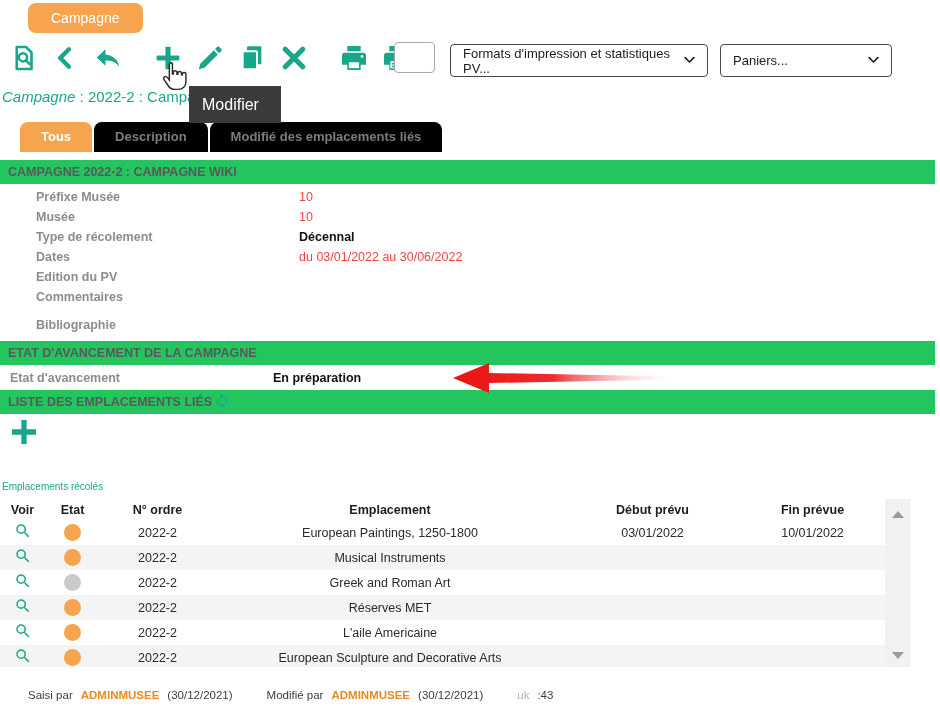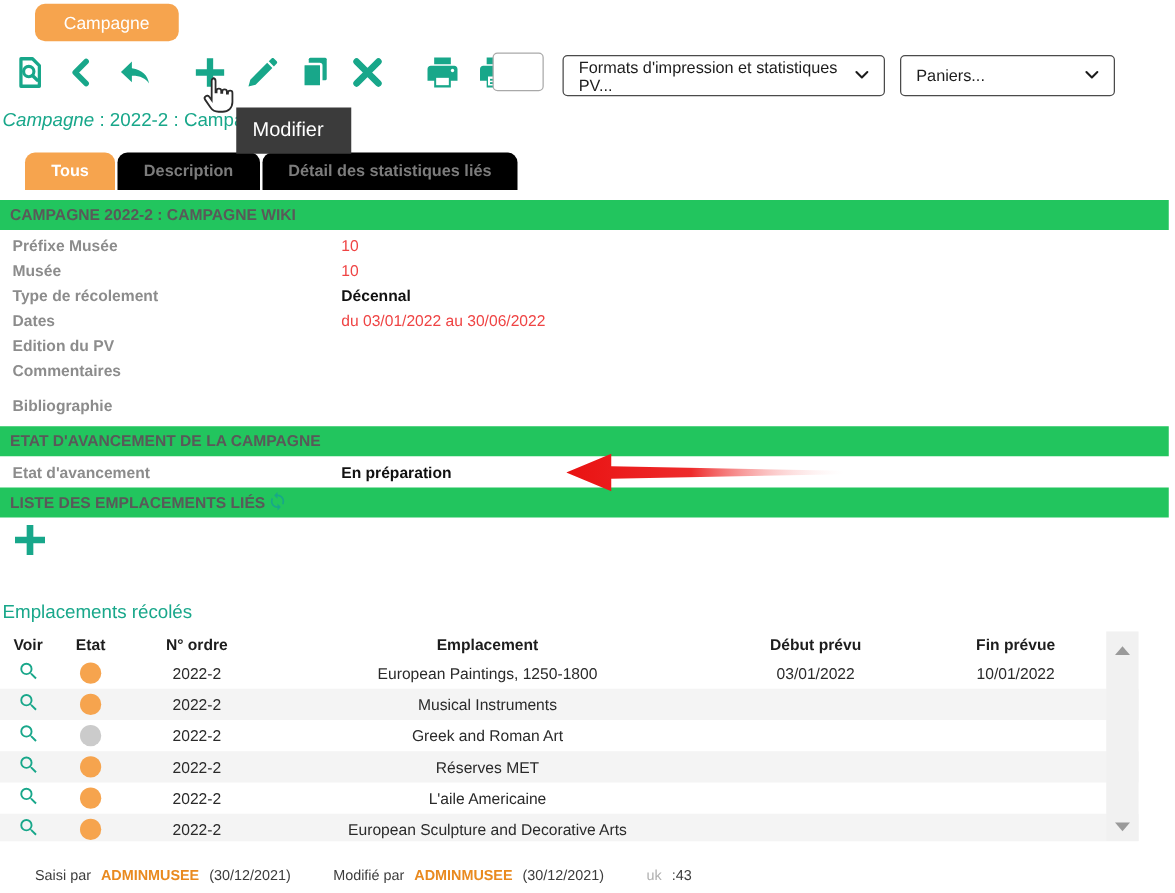--- a/index.html
+++ b/index.html
@@ -33,32 +33,32 @@
   .tab { height:30px; line-height:30px; padding:0 21px; font-size:13px; font-weight:bold;
     background:#000000; color:#7c7c7c; border-radius:8px 8px 0 0; cursor:pointer; }
   .tab.active { background:#F6A44E; color:#fff; }
 
   
   .content { position:absolute; left:0; top:160px; width:940px; }
   .section-bar { height:24px; line-height:24px; background:#22c55e; margin-right:5px;
     padding-left:8px; font-size:12.5px; font-weight:bold; color:#595959; }
   .section-bar svg { vertical-align:-3px; margin-left:2px; }
 
-  .fields { margin-top:3px; }
+  .fields { margin-top:3px;margin-left:26px; }
   .frow { display:flex; align-items:center; height:20px; font-size:12.5px; }
   .frow.tall { margin-bottom:8px; }
   .flabel { width:273px; padding-left:10px; color:#8c8c8c; font-weight:bold; }
   .fvalue { color:#ef4444; }
   .fvalue.strong { font-weight:bold; color:#111; }
 
   .etat-row { position:relative; height:22px; display:flex; align-items:center; font-size:12.5px; margin:2px 0 1px; }
   .annotation-arrow { position:absolute; left:453px; top:-5px; }
 
   .big-plus { width:34px; height:34px; margin:3px 0 0 7px; display:flex; align-items:center; justify-content:center; cursor:pointer; }
-  .sub-link { margin:30px 0 0 2px; font-size:15px; color:#18A78A; cursor:pointer; }
+  .sub-link { margin:30px 0 0 2px; font-size:10px; color:#18A78A; cursor:pointer; }
 
   
   .table-wrap { position:relative; margin-top:7px; width:911px; height:168px; overflow:hidden; }
   .thead { display:flex; height:21px; align-items:center; font-size:12.5px; font-weight:bold; color:#1d1d1d; }
   .trow { display:flex; height:25px; align-items:center; font-size:12.5px; color:#2a2a2a; }
   .trow.alt { background:#f4f4f4; }
   .c-voir{width:45px;text-align:center;} .c-etat{width:55px;text-align:center;}
   .c-ordre{width:115px;text-align:center;} .c-emp{width:350px;text-align:center;}
   .c-debut{width:175px;text-align:center;} .c-fin{width:145px;text-align:center;}
   .c-voir .icon-btn { display:inline-flex; cursor:pointer; }
@@ -179,21 +179,21 @@
   </div>
 
   <span class="hand-cursor"><svg width="27" height="33" viewBox="0 0 26 32">
         <path d="M9 2.5c1.2 0 2 .9 2 2.1v8.9h.8v-1.2c0-1 .8-1.8 1.8-1.8s1.8.8 1.8 1.8v1.6h.8v-.9c0-1 .8-1.8 1.8-1.8s1.8.8 1.8 1.8v1.4h.8v-.5c0-1 .8-1.8 1.8-1.8s1.7.8 1.7 1.8v7.1c0 4.4-3.1 7.5-7.6 7.5h-3.1c-2.5 0-4.9-1.2-6.3-3.3l-4.2-6.1c-.6-.9-.4-2.1.5-2.7.9-.6 2.1-.4 2.7.5l1.9 2.6V4.6c0-1.2.9-2.1 2-2.1z" fill="#fff" stroke="#2b2b2b" stroke-width="1.4"></path>
       </svg></span>
   <div class="tooltip">Modifier</div>
 
   <div class="tabs">
     <div class="tab active">Tous</div>
     <div class="tab">Description</div>
-    <div class="tab">Détail des statistiques liés</div>
+    <div class="tab">Modifié des emplacements liés</div>
   </div>
 
   <div class="content">
 
     <div class="section-bar"><span>CAMPAGNE 2022-2 : CAMPAGNE WIKI</span></div>
 
     <div class="fields">
       <div class="frow">
           <div class="flabel">Préfixe Musée</div>
           <div class="fvalue">10</div>

